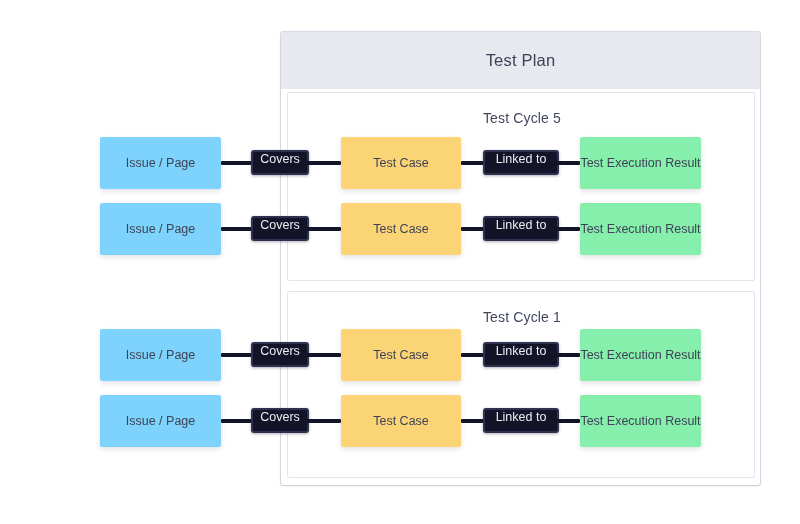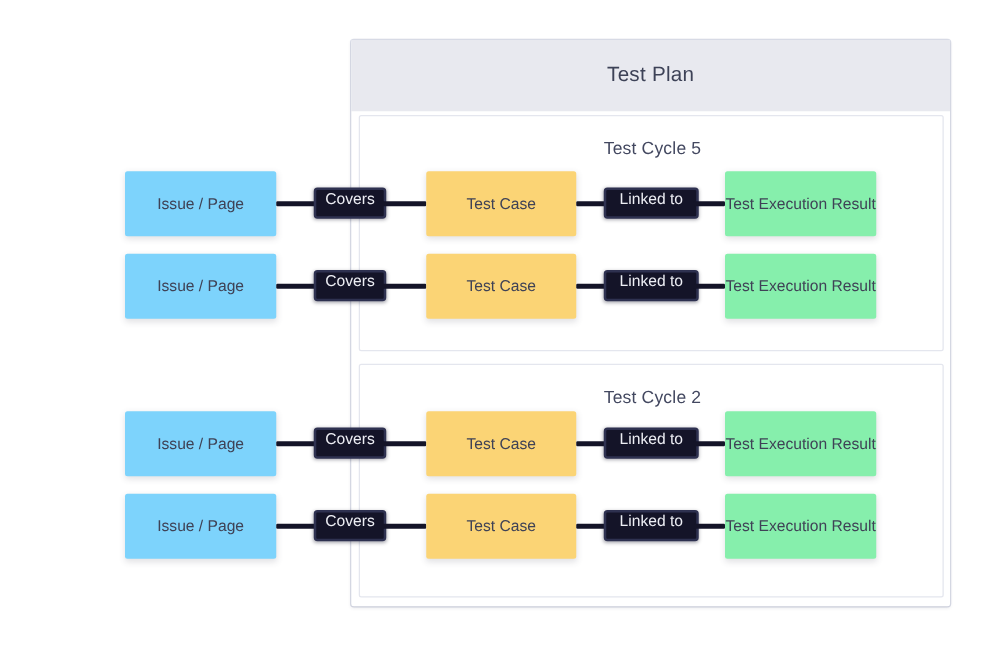--- a/index.html
+++ b/index.html
@@ -155,21 +155,21 @@
 
     <div class="plan-header">
       <div class="plan-title">Test Plan</div>
     </div>
 
     <div class="cycle-card" id="cycle-card-1">
       <div class="cycle-title">Test Cycle 5</div>
     </div>
 
     <div class="cycle-card" id="cycle-card-2">
-      <div class="cycle-title">Test Cycle 2</div>
+      <div class="cycle-title">Test Cycle 1</div>
     </div>
 
   </div>
 
   <div class="flow-row" style="top:137px;">
     <div class="node node-issue">
       <span>Issue / Page</span>
     </div>
     <div class="conn conn-a"></div>
     <div class="badge badge-covers">

